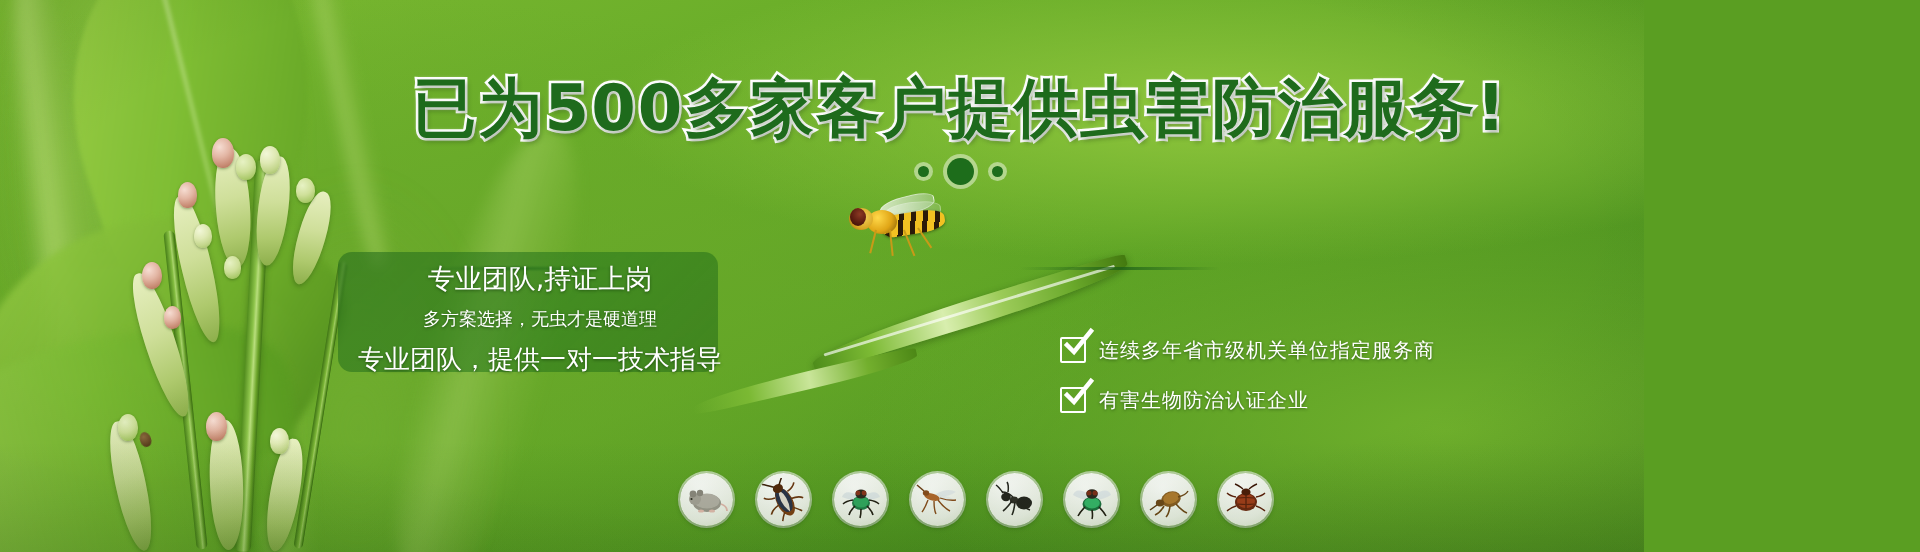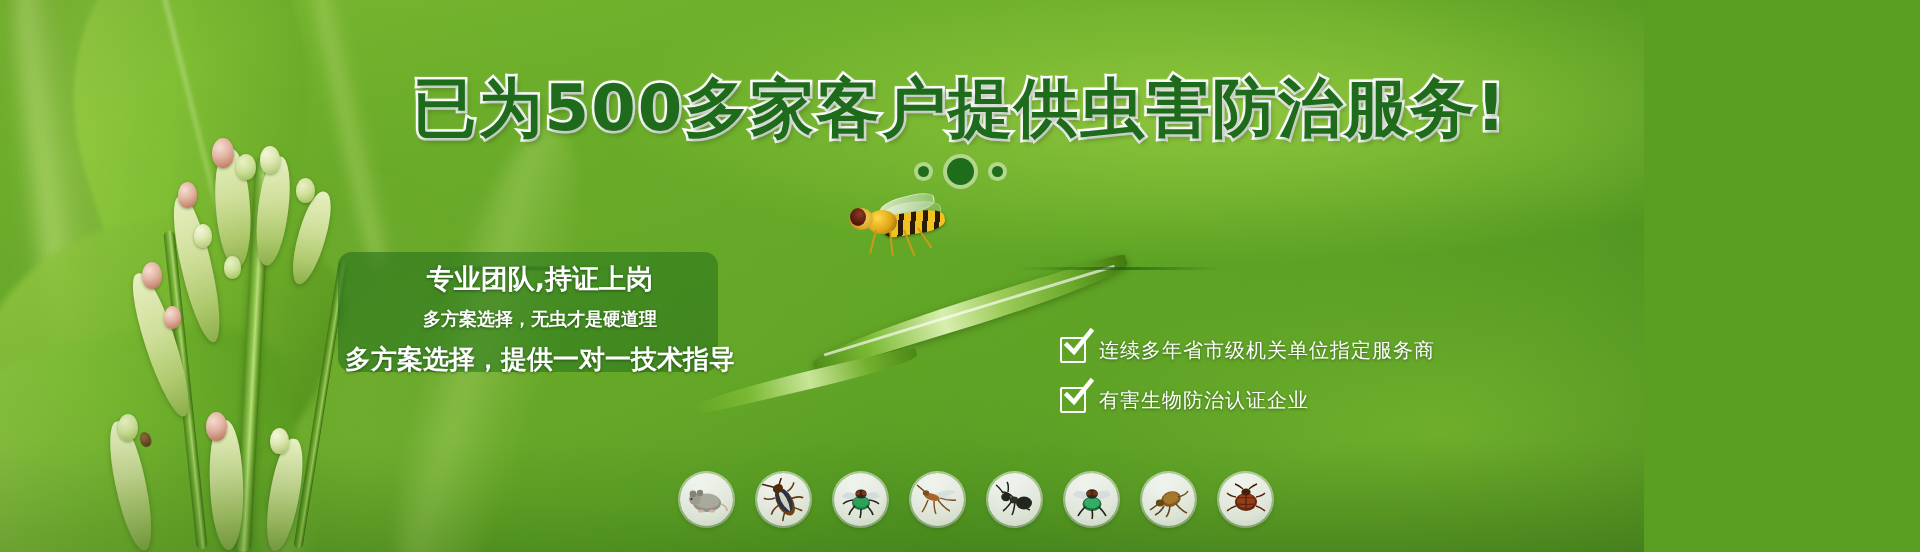--- a/index.html
+++ b/index.html
@@ -226,21 +226,21 @@
     background:linear-gradient(135deg, rgba(42,112,30,.62) 0%, rgba(40,120,28,.58) 55%, rgba(34,104,24,.52) 100%);
     border-radius:14px 14px 14px 14px;
     backdrop-filter:blur(1px);
   }
   .promo-lines {
     position:absolute; left:330px; top:252px; width:420px;
     display:flex; flex-direction:column; align-items:center; gap:6px;
     padding-top:10px;
   }
   .promo-line {
-    color:#ffffff; font-weight:700; white-space:nowrap;
+    color:#ffffff; font-weight:400; white-space:nowrap;
     font-family:"DejaVu Sans","Liberation Sans",sans-serif;
     text-shadow:0 1px 3px rgba(10,40,5,.55);
     letter-spacing:0px;
   }
   .promo-line.l1 { font-size:27px; line-height:34px; }
   .promo-line.l2 { font-size:18px; line-height:34px; }
   .promo-line.l3 { font-size:26px; line-height:34px; }
 
   
   .bullets {
@@ -354,21 +354,21 @@
     <span class="dot d3"></span>
   </div>
 
   <div class="rule-left"></div>
   <div class="rule-right"></div>
 
   <div class="promo"></div>
   <div class="promo-lines">
     <div class="promo-line l1">专业团队,持证上岗</div>
     <div class="promo-line l2">多方案选择，无虫才是硬道理</div>
-    <div class="promo-line l3">多方案选择，提供一对一技术指导</div>
+    <div class="promo-line l3">专业团队，提供一对一技术指导</div>
   </div>
 
   <div class="bullets">
     <div class="bullet">
       <span class="cbox">
         <svg viewBox="0 0 30 30" aria-hidden="true">
           <path d="M4 16 L11 23 L28 2" fill="none" stroke="#ffffff" stroke-width="4.5" stroke-linecap="square"></path>
         </svg>
       </span>
       <span class="bullet-text">连续多年省市级机关单位指定服务商</span>

